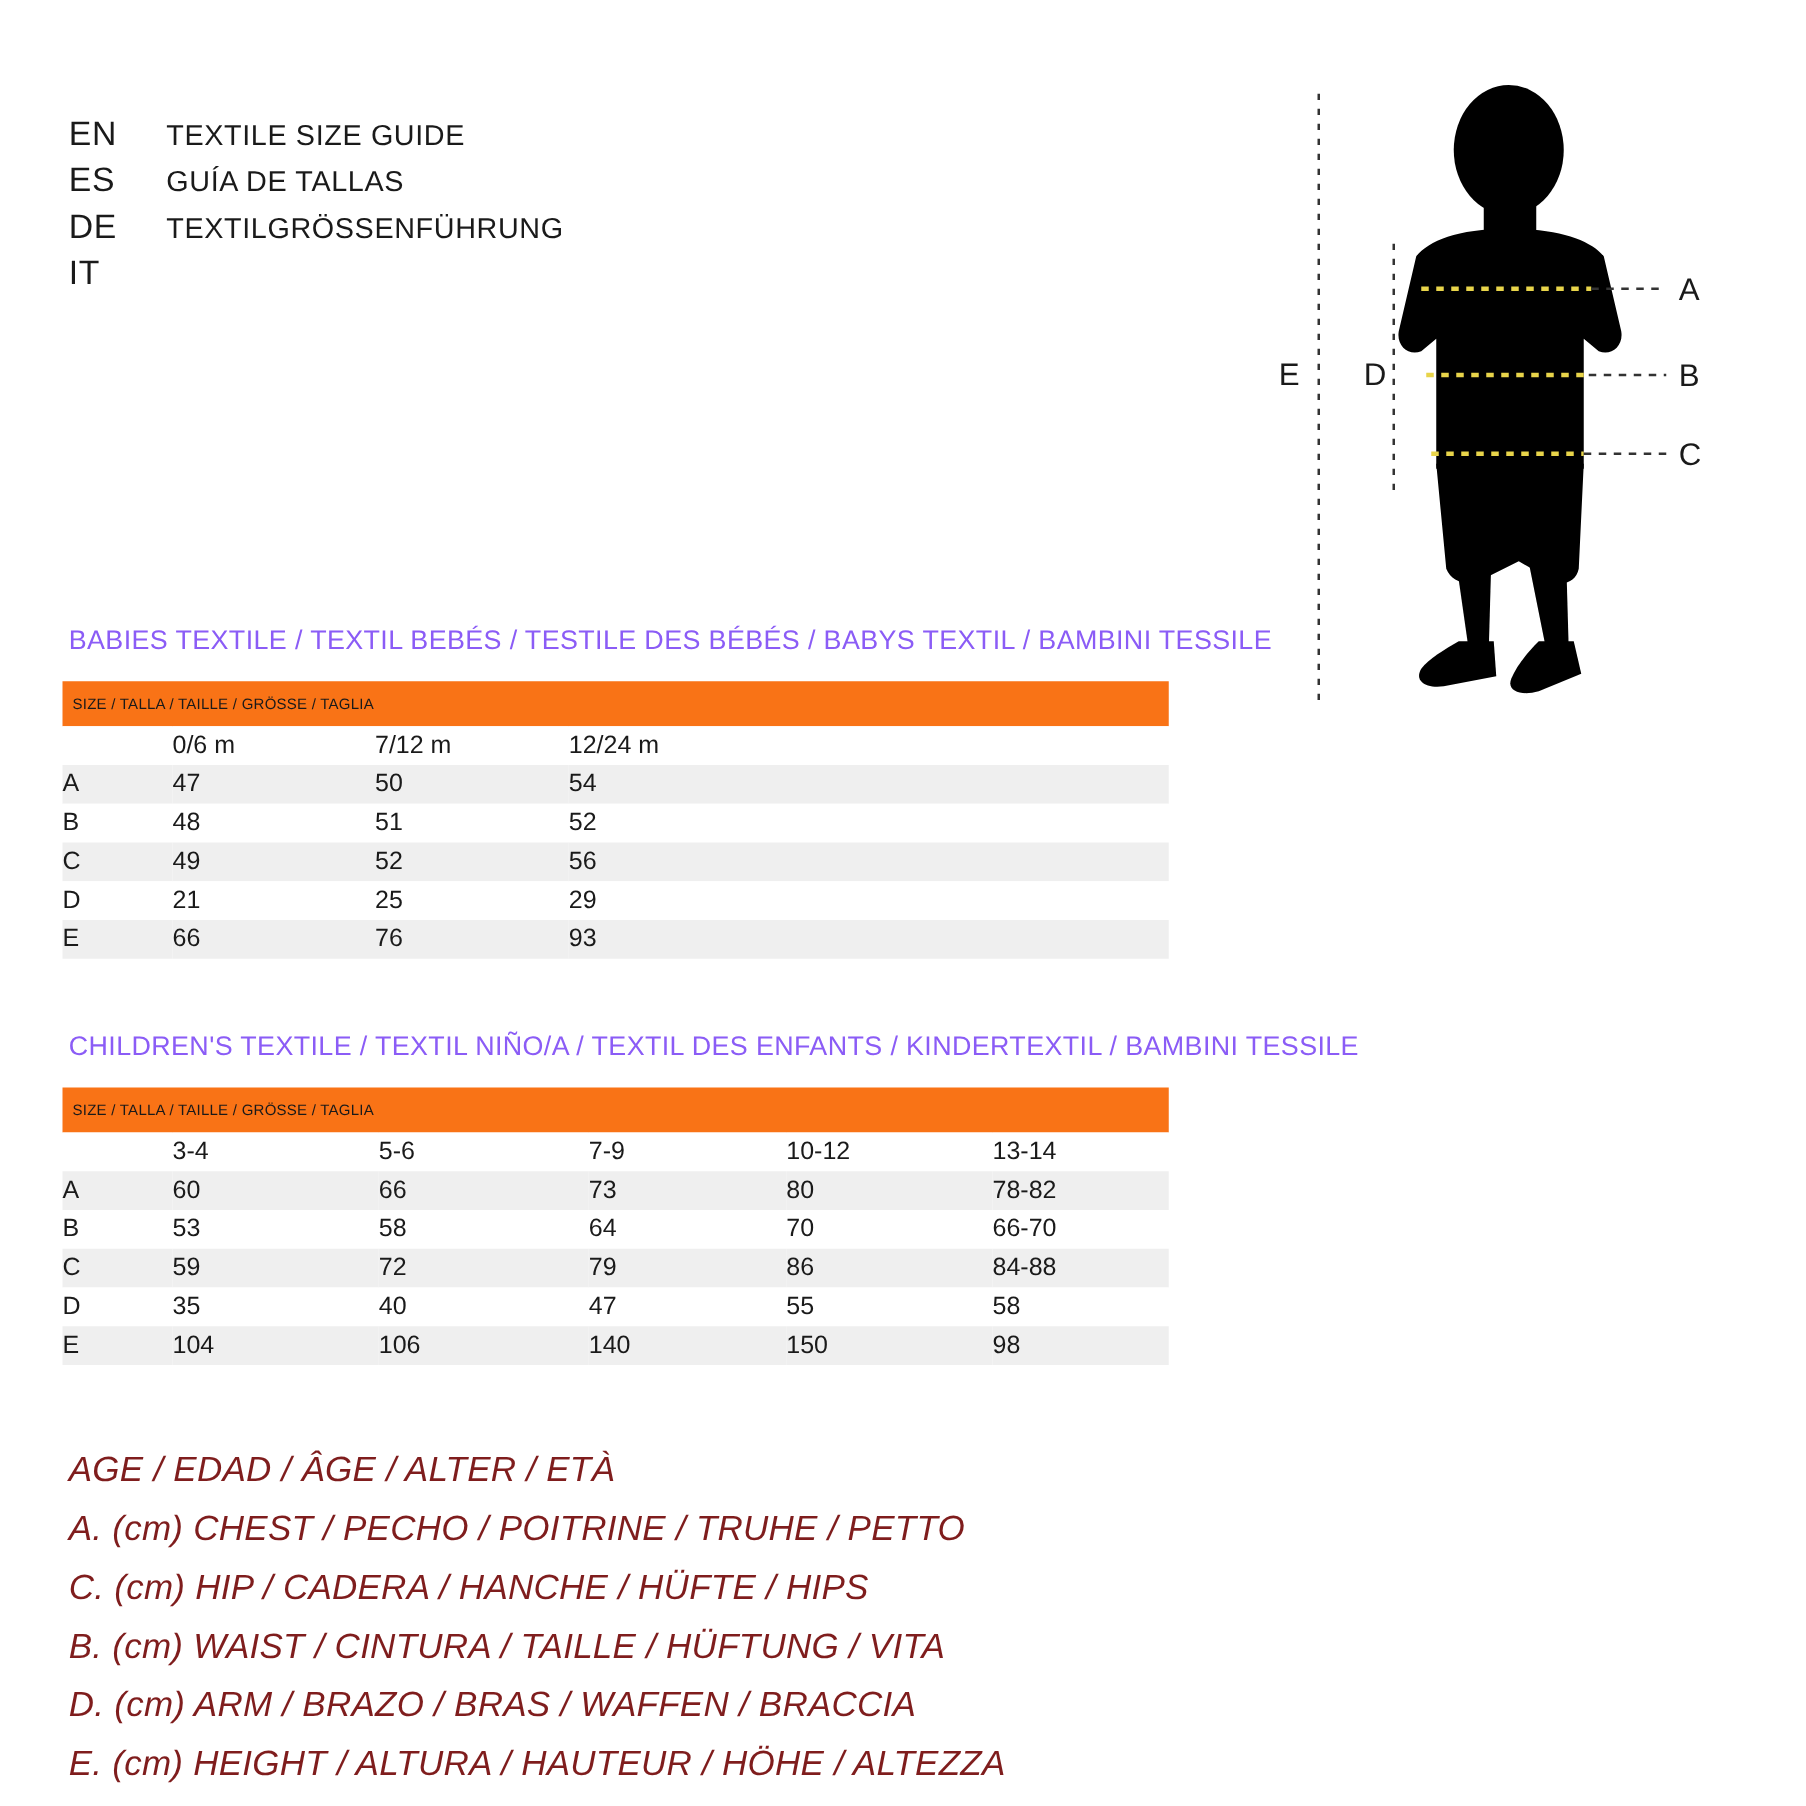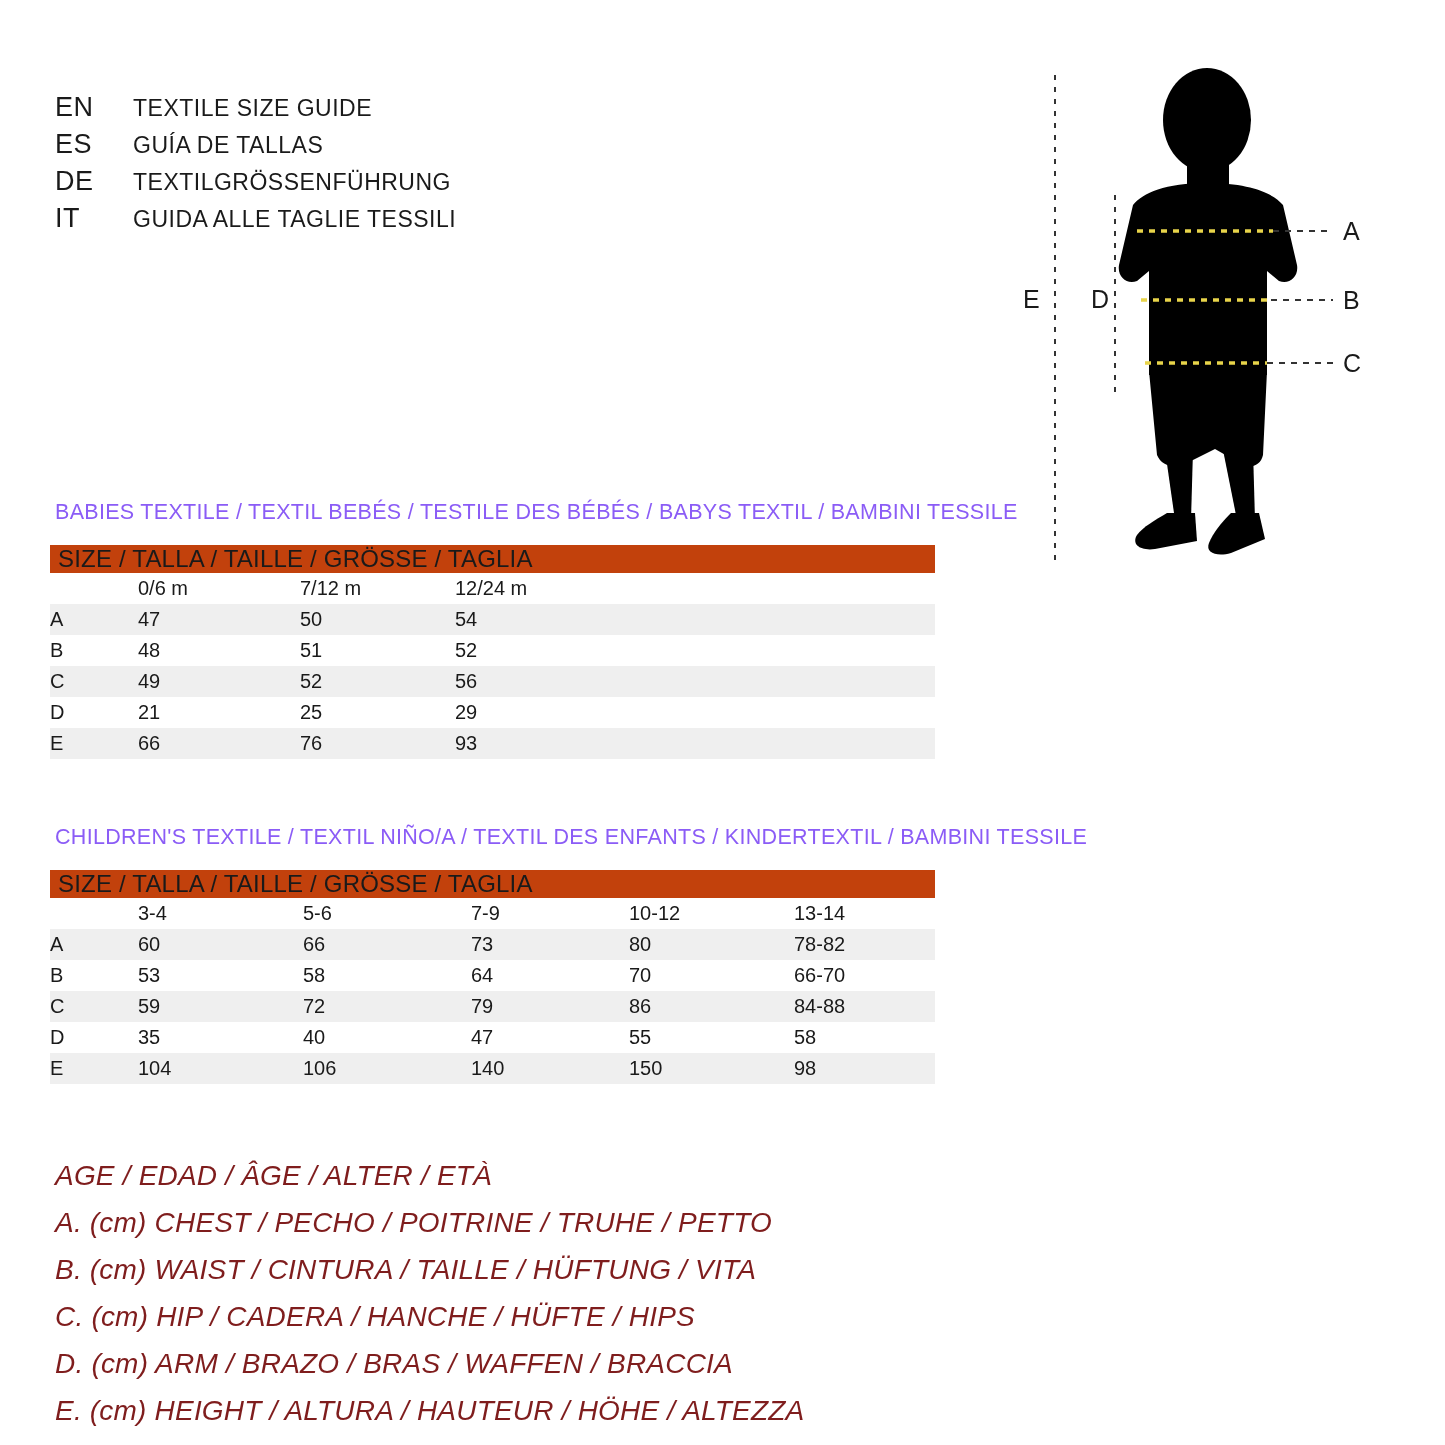--- a/index.html
+++ b/index.html
@@ -76,23 +76,23 @@
   }
   .size-table td {
     font-size: 20px;
     color: #1a1a1a;
     padding: 0;
     height: 31px;
     vertical-align: middle;
     white-space: nowrap;
   }
   .bar-row td {
-    background: #c2410c;
-    height: 19px;
-    font-size: 24px;
+    background: #f97316;
+    height: 36px;
+    font-size: 12px;
     letter-spacing: 0.2px;
   }
   .bar-row td.bar-label {
     padding-left: 8px;
   }
   .row-shaded td { background: #efefef; }
   .row-plain td { background: #ffffff; }
   .col-label {
     padding-left: 10px;
   }
@@ -146,21 +146,20 @@
     <div class="title-row">
       <span class="title-lang">ES</span>
       <span class="title-text">GUÍA DE TALLAS</span>
     </div>
     <div class="title-row">
       <span class="title-lang">DE</span>
       <span class="title-text">TEXTILGRÖSSENFÜHRUNG</span>
     </div>
     <div class="title-row">
       <span class="title-lang">IT</span>
-      <span class="title-text">GUIDA ALLE TAGLIE TESSILI</span>
     </div>
   </div>
 
   <div class="figure">
     <svg width="400" height="520" viewBox="0 0 400 520">
 
       <line x1="40" y1="10" x2="40" y2="500" stroke="#333333" stroke-width="2" stroke-dasharray="5,7"></line>
 
       <line x1="100" y1="130" x2="100" y2="330" stroke="#333333" stroke-width="2" stroke-dasharray="5,7"></line>
 
@@ -325,19 +324,19 @@
         <td class="col-val">140</td>
         <td class="col-val">150</td>
         <td class="col-val">98</td>
       </tr>
     </tbody>
   </table>
 
   <div class="legend">
     <div class="legend-line">AGE / EDAD / ÂGE / ALTER / ETÀ</div>
     <div class="legend-line">A. (cm) CHEST / PECHO / POITRINE / TRUHE / PETTO</div>
+    <div class="legend-line">C. (cm) HIP / CADERA / HANCHE / HÜFTE / HIPS</div>
     <div class="legend-line">B. (cm) WAIST / CINTURA / TAILLE / HÜFTUNG / VITA</div>
-    <div class="legend-line">C. (cm) HIP / CADERA / HANCHE / HÜFTE / HIPS</div>
     <div class="legend-line">D. (cm) ARM / BRAZO / BRAS / WAFFEN / BRACCIA</div>
     <div class="legend-line">E. (cm) HEIGHT / ALTURA / HAUTEUR / HÖHE / ALTEZZA</div>
   </div>
 
 </div>
 
 </body></html>

